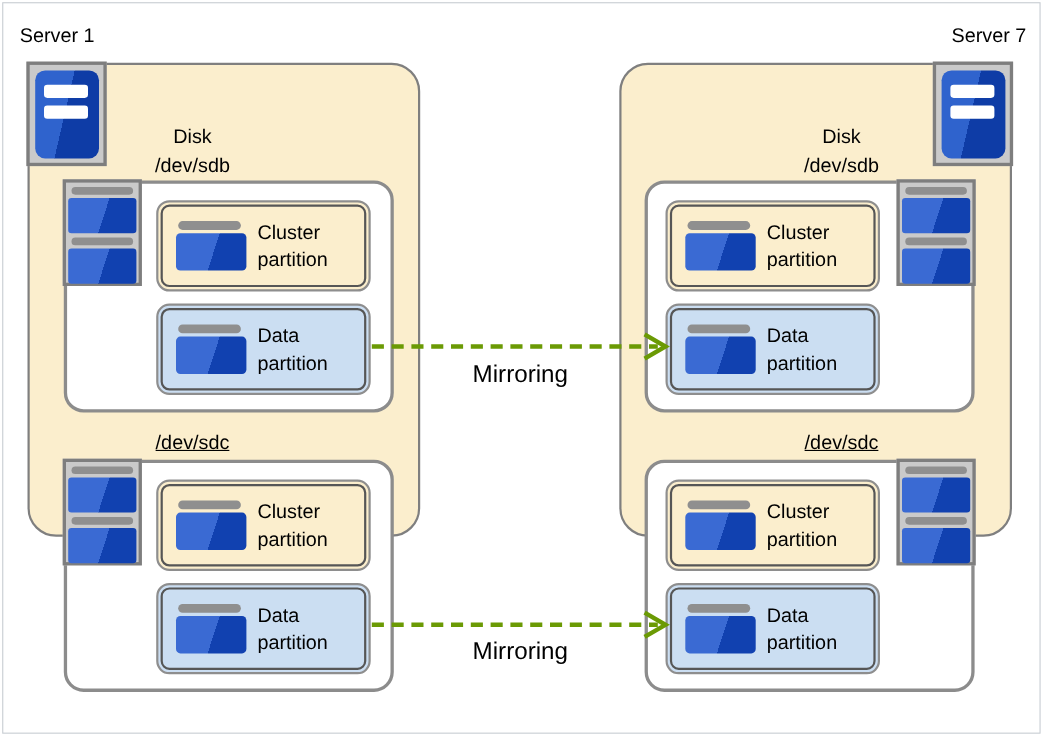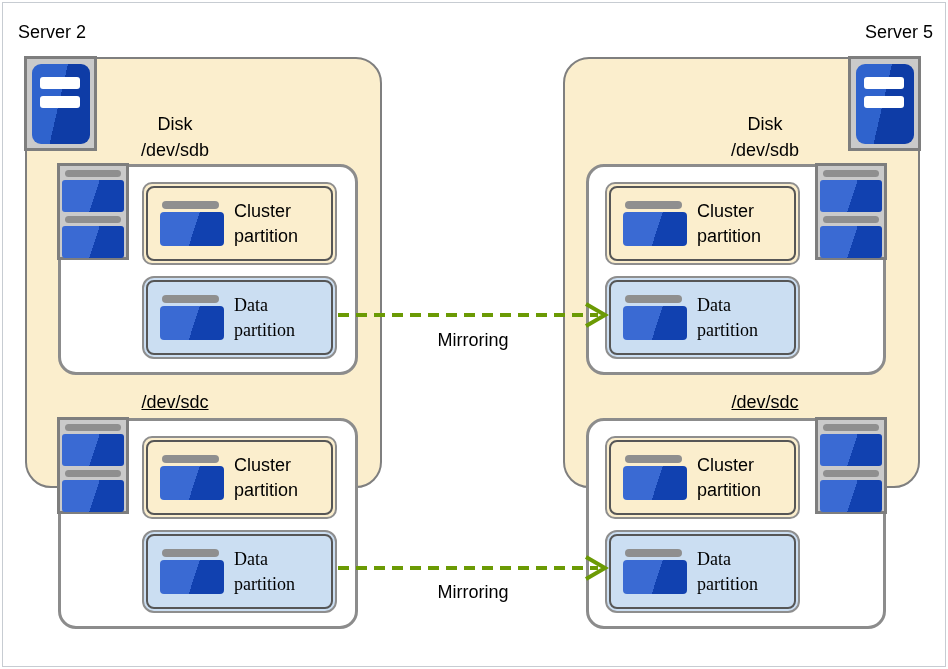--- a/index.html
+++ b/index.html
@@ -74,48 +74,48 @@
   .stack-icon .sbar{width:56px;height:7px;border-radius:4px;background:var(--icon-gray);flex:none;}
   .stack-icon .sdisk{width:62px;height:32px;border-radius:3px;margin-top:3px;flex:none;
     background:linear-gradient(108deg,var(--icon-blue-light) 52%,var(--icon-blue-dark) 52%);}
   .stack-icon .sbar.second{margin-top:4px;}
 
   
   .partition{position:absolute;width:195px;height:83px;box-sizing:border-box;
     border:2px solid var(--part-border-outer);border-radius:12px;padding:2px;}
   .server-box.left  .partition{left:81px;}
   .server-box.right .partition{left:16px;}
-  .partition.cluster{top:15px;background:var(--cluster-fill);border-radius:10px;}
-  .partition.data{top:109px;background:var(--data-fill);font-family:Liberation Serif, serif;}
+  .partition.cluster{top:15px;background:var(--cluster-fill);}
+  .partition.data{top:109px;background:var(--data-fill);}
   .partition-inner{box-sizing:border-box;width:100%;height:100%;
     border:2px solid var(--part-border-inner);border-radius:8px;
     display:flex;align-items:center;padding-left:12px;}
   .partition.cluster .partition-inner{background:var(--cluster-fill);}
   .partition.data .partition-inner{background:var(--data-fill);}
 
   .part-icon{width:64px;flex:none;}
   .part-icon .pbar{width:57px;height:8px;border-radius:4px;background:var(--icon-gray);margin-left:2px;}
   .part-icon .pbody{width:64px;height:34px;border-radius:4px;margin-top:3px;
     background:linear-gradient(108deg,var(--icon-blue-light) 53%,var(--icon-blue-dark) 53%);}
   .part-label{margin-left:10px;font-size:18px;line-height:25px;width:104px;}
 
   
   .arrow-layer{position:absolute;inset:0;pointer-events:none;}
-  .mirror-label{position:absolute;width:144px;text-align:center;font-size:18px;line-height:20px;}
+  .mirror-label{position:absolute;width:144px;text-align:center;font-size:22px;line-height:20px;}
   .mirror-label.m1{left:401px;top:330px;}
   .mirror-label.m2{left:401px;top:582px;}
 </style>
 </head>
 <body>
 
 <div class="canvas">
   <div class="frame"></div>
 
-  <div class="server-label s1">Server 2</div>
-  <div class="server-label s2">Server 5</div>
+  <div class="server-label s1">Server 1</div>
+  <div class="server-label s2">Server 7</div>
 
   <div class="server-box left">
     <div class="server-icon">
       <div class="tower">
         <div class="tbar b1"></div>
         <div class="tbar b2"></div>
       </div>
     </div>
 
     <div class="disk-title t1">

